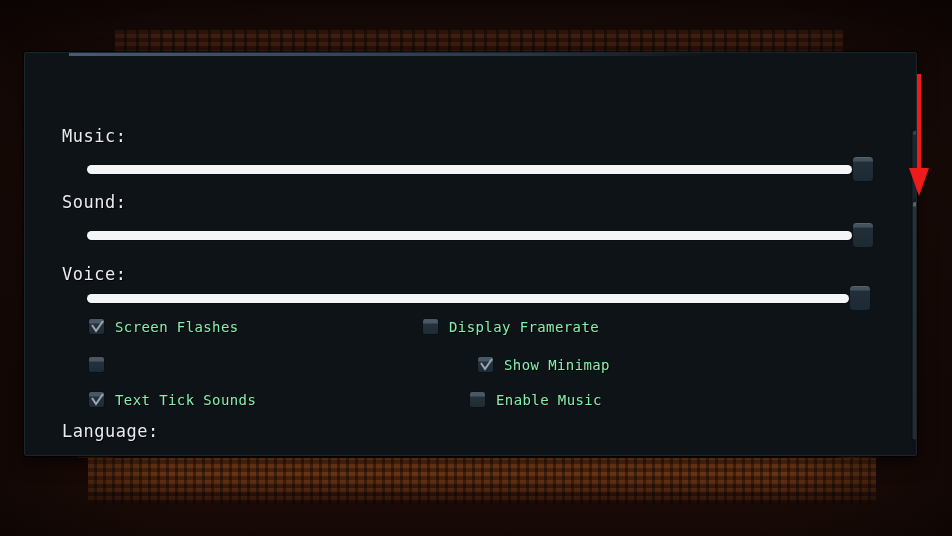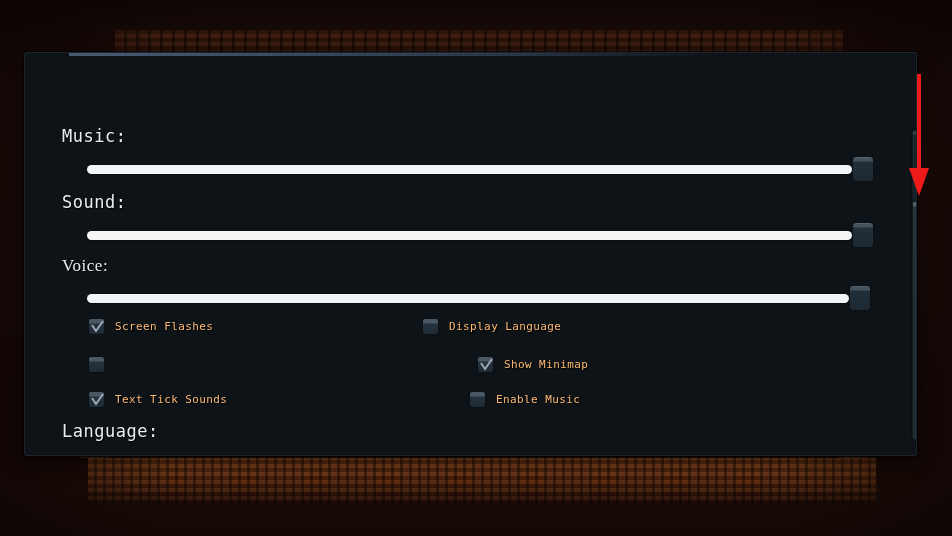--- a/index.html
+++ b/index.html
@@ -179,22 +179,22 @@
     flex: 0 0 auto;
   }
   .checkbox .tick {
     position: absolute;
     left: 2px; top: 1px;
     width: 13px; height: 14px;
     display: none;
   }
   .checkbox.checked .tick { display: block; }
   .check-label {
-    color: #fdba74;
-    font-size: 11px;
+    color: #86efac;
+    font-size: 14px;
     letter-spacing: 0.4px;
     text-shadow: 1px 1px 0 #000;
   }
 
   
   .scrollbar {
     position: absolute;
     left: 886px;
     top: 76px;
     width: 22px;
@@ -252,21 +252,21 @@
         <div class="slider-track" style="width:765px;"></div>
         <div class="slider-handle" style="left:765px;"></div>
       </div>
 
       <div class="field-label" style="left:37px; top:139px;">Sound:</div>
       <div class="slider" style="top:169px; width:787px;">
         <div class="slider-track" style="width:765px;"></div>
         <div class="slider-handle" style="left:765px;"></div>
       </div>
 
-      <div class="field-label" style="left:37px; top:203px;font-family:Liberation Serif, serif;">Voice:</div>
+      <div class="field-label" style="left:37px; top:211px;">Voice:</div>
       <div class="slider" style="top:232px; width:787px;">
         <div class="slider-track" style="width:762px;"></div>
         <div class="slider-handle" style="left:762px;"></div>
       </div>
 
       <div class="check-row" style="left:63px; top:265px;">
         <div class="checkbox checked">
           <svg class="tick" viewBox="0 0 13 14">
             <path d="M1 5 L5 11 L12 1" fill="none" stroke="#9aa7b2" stroke-width="2"></path>
           </svg>
@@ -286,21 +286,21 @@
             <path d="M1 5 L5 11 L12 1" fill="none" stroke="#9aa7b2" stroke-width="2"></path>
           </svg>
         </div>
         <div class="check-label">Text Tick Sounds</div>
       </div>
 
       <div class="check-row" style="left:397px; top:265px;">
         <div class="checkbox">
           
         </div>
-        <div class="check-label">Display Language</div>
+        <div class="check-label">Display Framerate</div>
       </div>
 
       <div class="check-row" style="left:452px; top:303px;">
         <div class="checkbox checked">
           <svg class="tick" viewBox="0 0 13 14">
             <path d="M1 5 L5 11 L12 1" fill="none" stroke="#9aa7b2" stroke-width="2"></path>
           </svg>
         </div>
         <div class="check-label">Show Minimap</div>
       </div>

